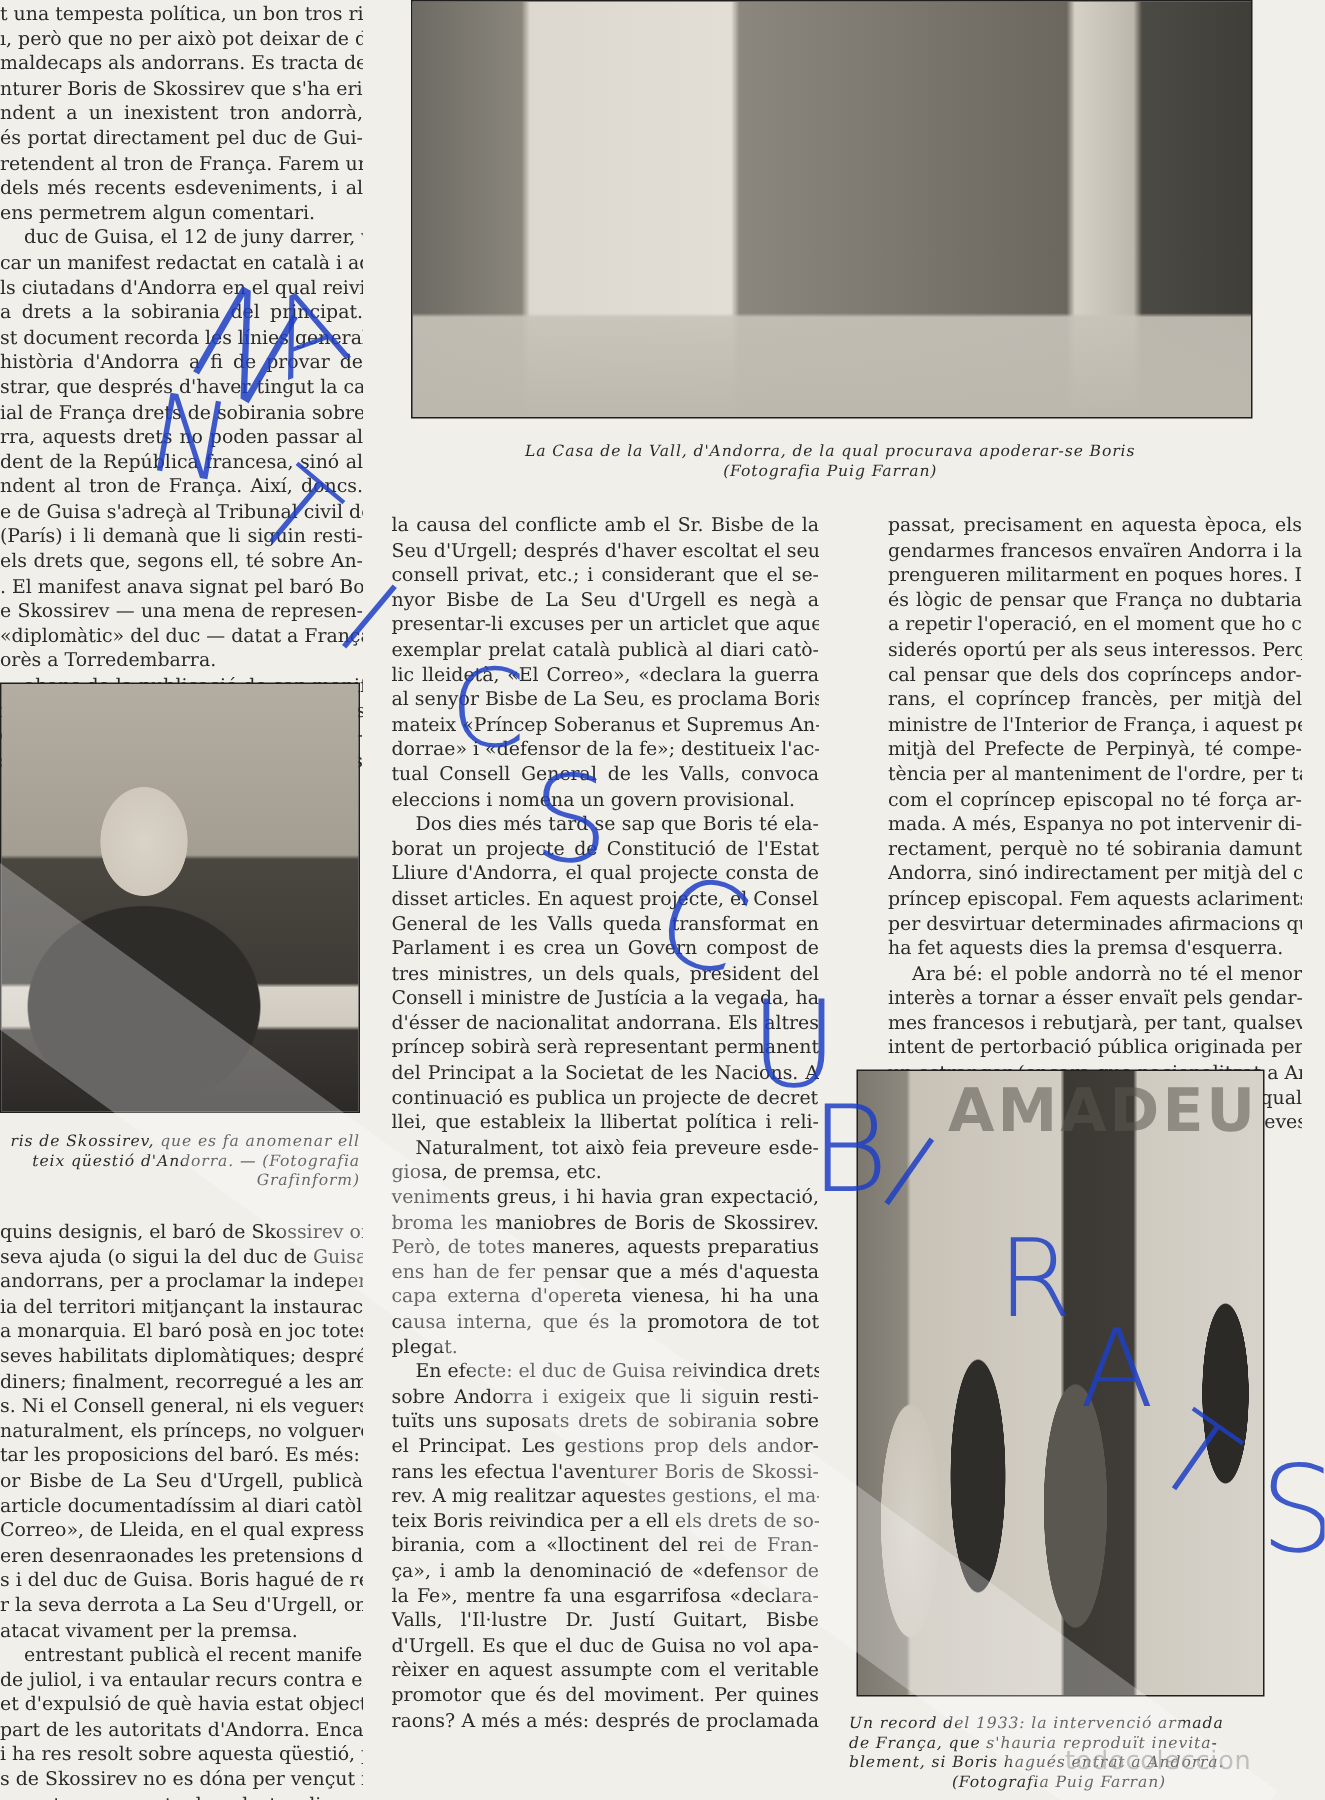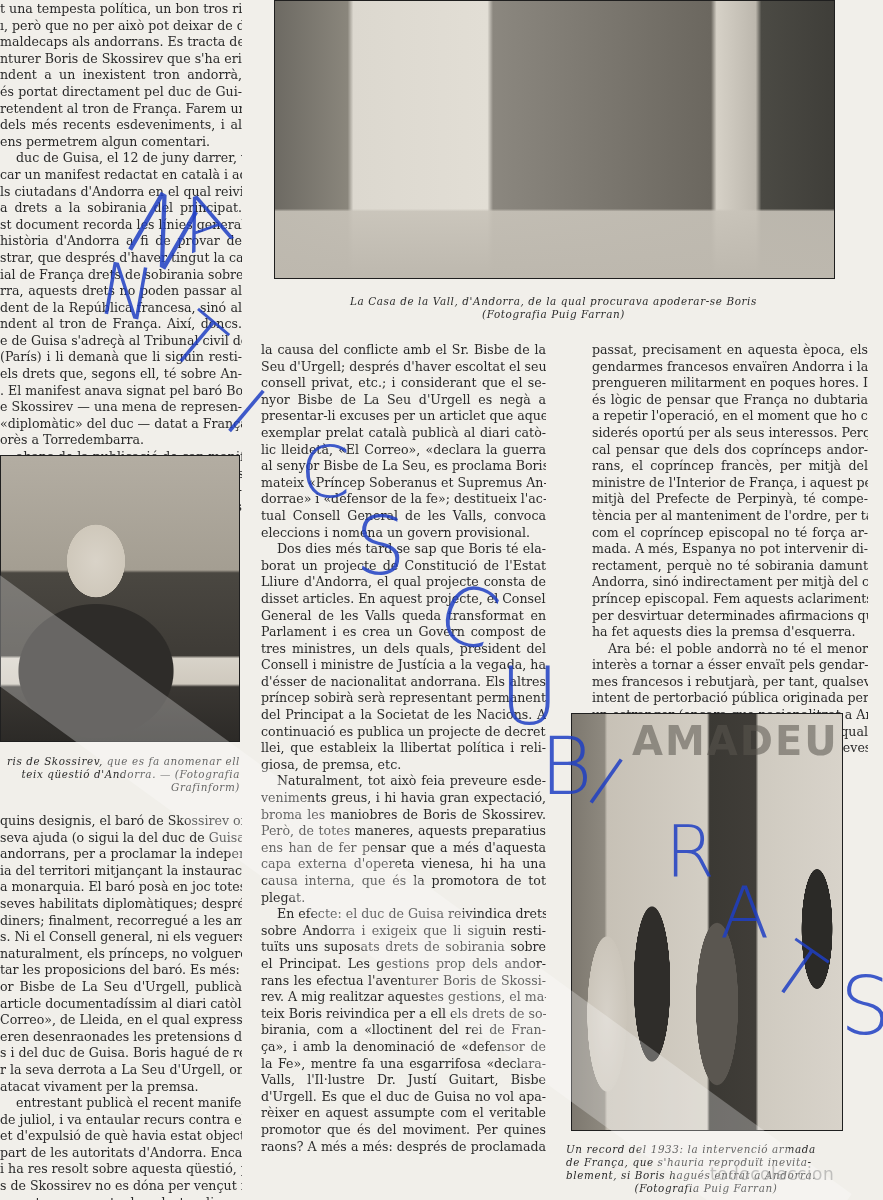--- a/index.html
+++ b/index.html
@@ -146,22 +146,22 @@
       <span class="line">disset articles. En aquest projecte, el Consell</span>
       <span class="line">General de les Valls queda transformat en</span>
       <span class="line">Parlament i es crea un Govern compost de</span>
       <span class="line">tres ministres, un dels quals, president del</span>
       <span class="line">Consell i ministre de Justícia a la vegada, ha</span>
       <span class="line">d'ésser de nacionalitat andorrana. Els altres</span>
       <span class="line">príncep sobirà serà representant permanent</span>
       <span class="line">del Principat a la Societat de les Nacions. A</span>
       <span class="line">continuació es publica un projecte de decret-</span>
       <span class="line">llei, que estableix la llibertat política i reli-</span>
+      <span class="line" style="text-indent: 16px;">Naturalment, tot això feia preveure esde-</span>
       <span class="line last">giosa, de premsa, etc.</span>
-      <span class="line" style="text-indent: 16px;">Naturalment, tot això feia preveure esde-</span>
       <span class="line">veniments greus, i hi havia gran expectació,</span>
       <span class="line">broma les maniobres de Boris de Skossirev.</span>
       <span class="line">Però, de totes maneres, aquests preparatius</span>
       <span class="line">ens han de fer pensar que a més d'aquesta</span>
       <span class="line">capa externa d'opereta vienesa, hi ha una</span>
       <span class="line">causa interna, que és la promotora de tot</span>
       <span class="line last">plegat.</span>
       <span class="line" style="text-indent: 16px;">En efecte: el duc de Guisa reivindica drets</span>
       <span class="line">sobre Andorra i exigeix que li siguin resti-</span>
       <span class="line">tuïts uns suposats drets de sobirania sobre</span>

